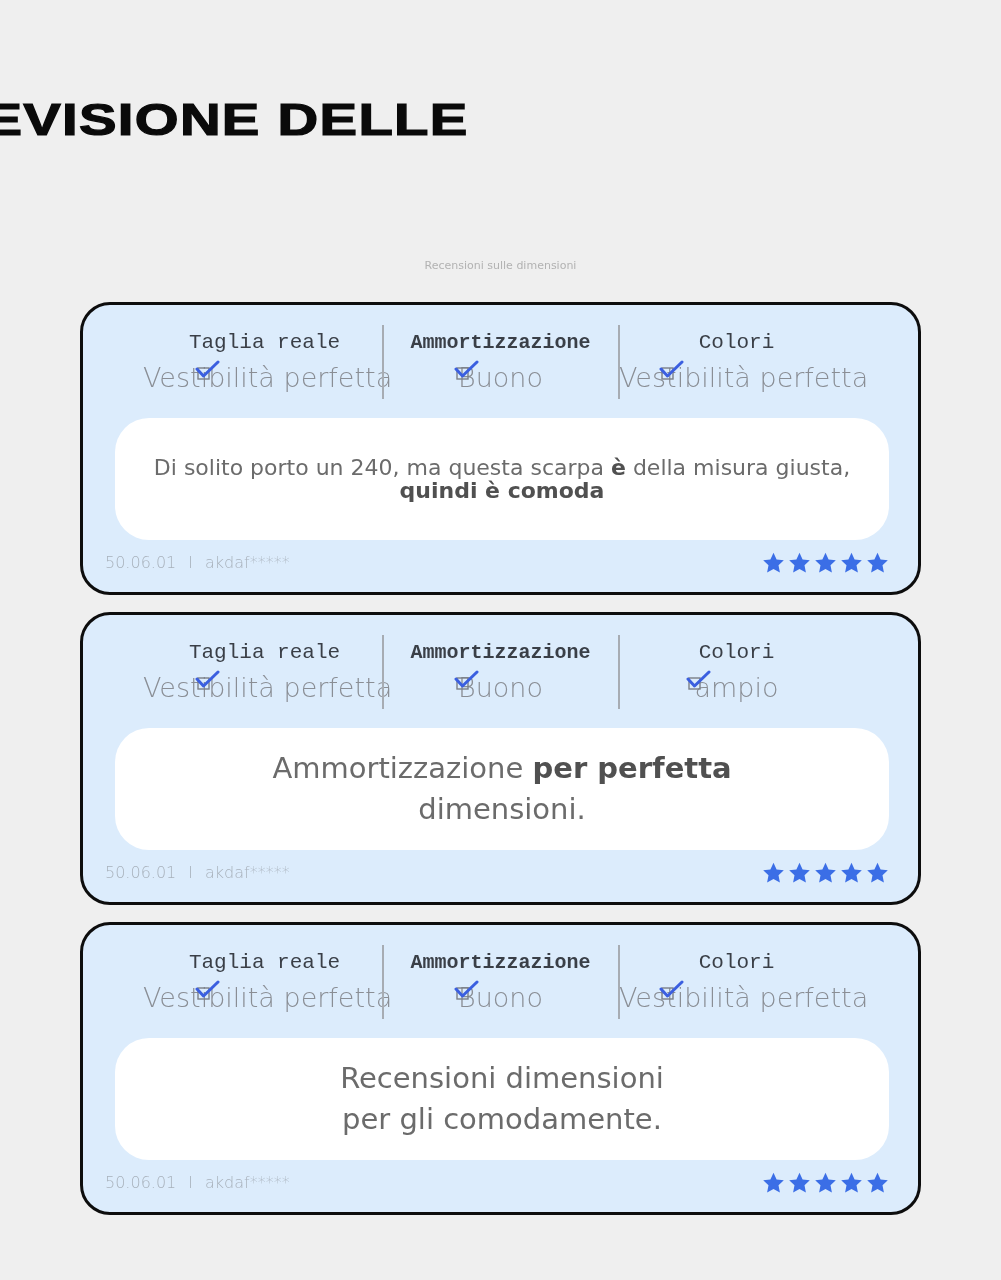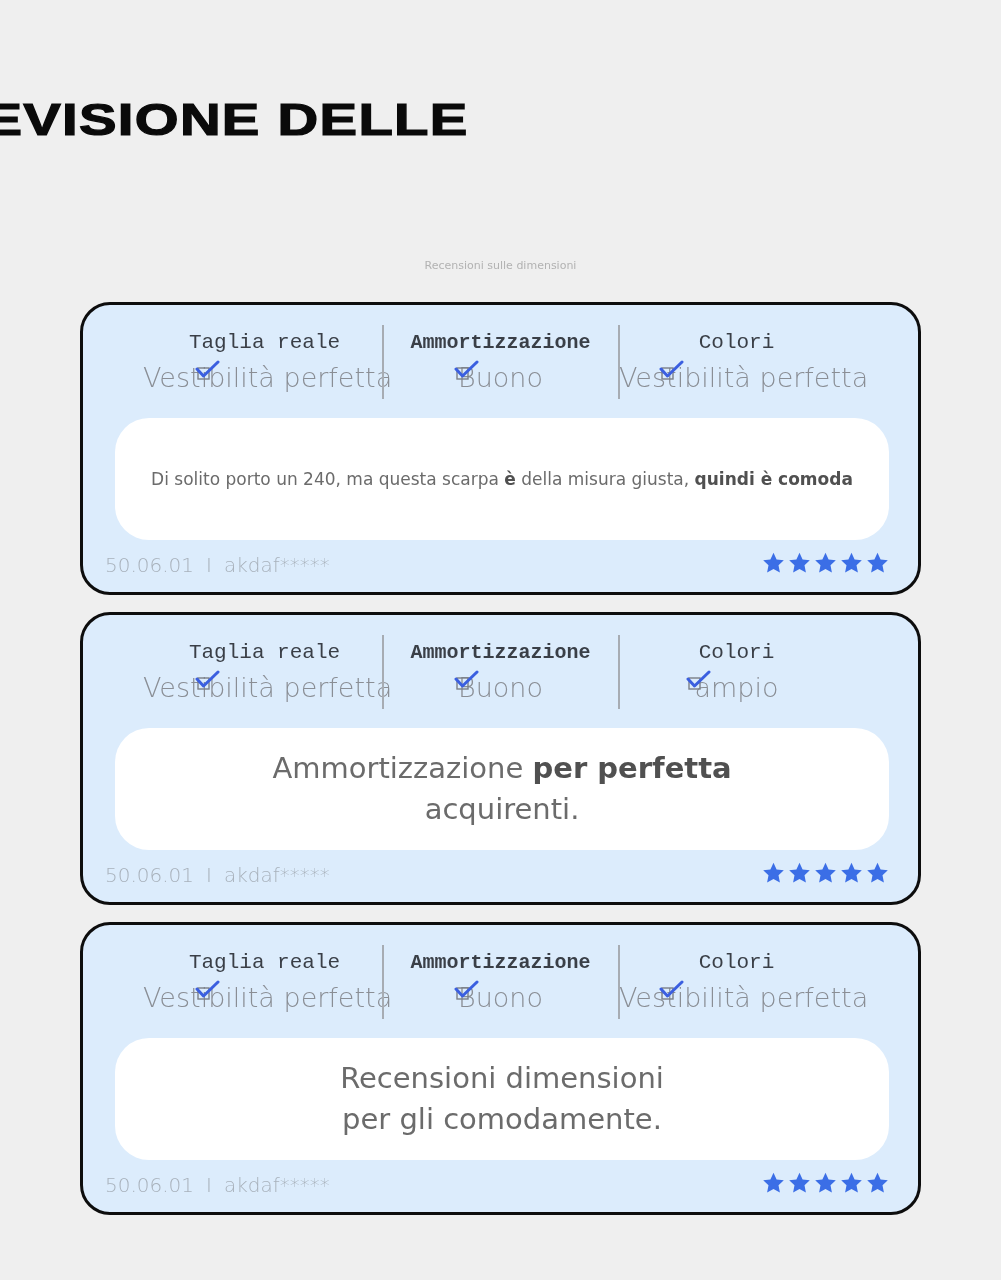--- a/index.html
+++ b/index.html
@@ -69,25 +69,25 @@
   }
   .divider {
     position: absolute; top: 0; width: 1.5px; height: 74px; background: #a7acb3;
   }
   .body-box {
     position: absolute; left: 32px; top: 113px; width: 774px; height: 122px;
     background: #ffffff; border-radius: 34px;
     display: flex; align-items: center; justify-content: center;
     text-align: center; color: #6b6b6b;
   }
-  .body-small { font-size: 17px; line-height: 23px; }
+  .body-small { font-size: 22px; line-height: 23px; }
   .body-large { font-size: 29px; line-height: 41px; }
   .body-box b { font-weight: 700; color: #505050; }
   .meta {
-    position: absolute; left: 22px; top: 248px; font-size: 20px; color: #a8b1bb;
+    position: absolute; left: 22px; top: 248px; font-size: 16px; color: #a8b1bb;
     font-weight: 300;
   }
   .meta .sep { margin: 0 12px; }
   .stars {
     position: absolute; right: 28px; top: 246px; display: flex; gap: 1px;
   }
   .star { width: 25px; height: 24px; display: block; }
 </style>
 </head>
 <body>
@@ -196,21 +196,21 @@
         <svg class="check" style="left:-8px">
             <use href="#check-sym"></use>
           </svg>
         <span>ampio</span>
       </div>
     </div>
   </div>
   <div class="body-box">
     <div class="body-large">
       <span>Ammortizzazione </span><b>per perfetta</b><br>
-      <span>acquirenti.</span>
+      <span>dimensioni.</span>
     </div>
   </div>
   <div class="meta">
     <span>50.06.01</span><span class="sep">I</span><span>akdaf*****</span>
   </div>
   <div class="stars">
     <svg class="star">
         <use href="#star-sym"></use>
       </svg>
     <svg class="star">

